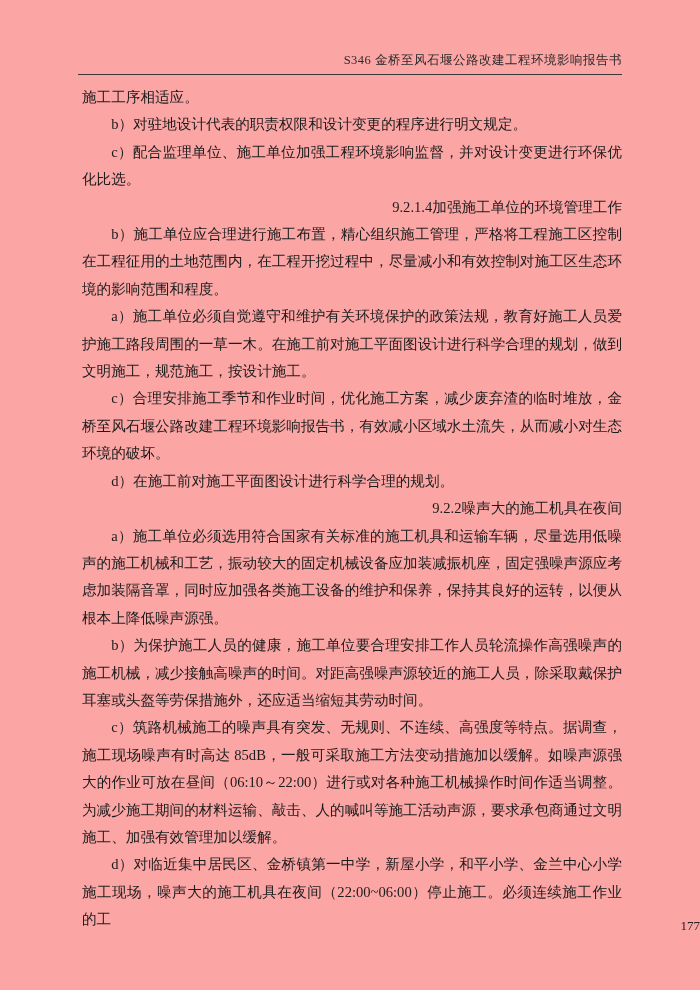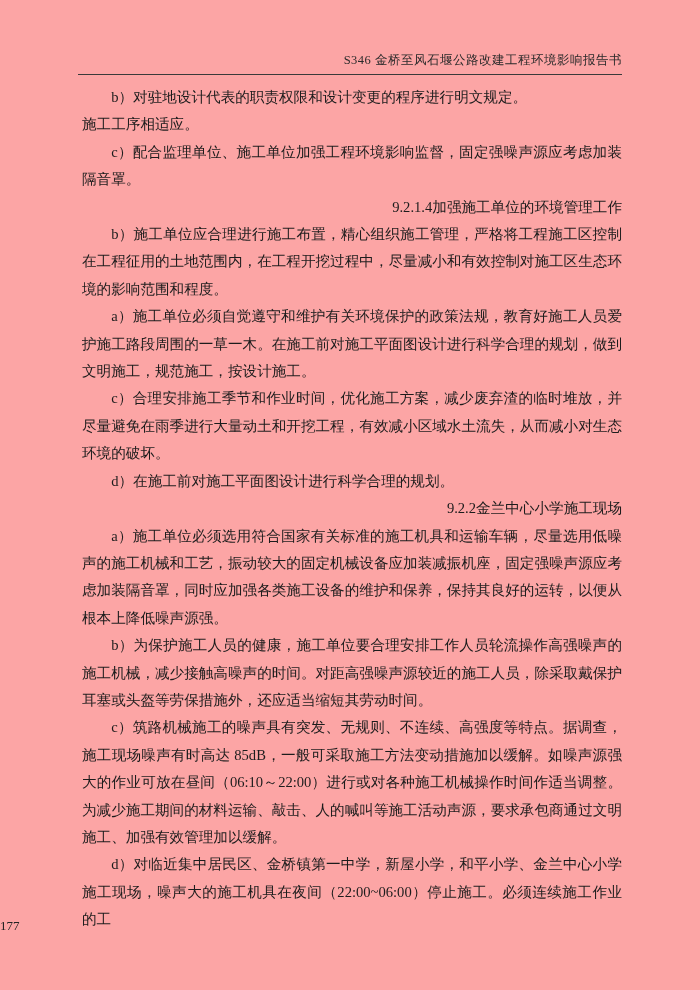--- a/index.html
+++ b/index.html
@@ -52,44 +52,44 @@
   }
   .section-heading .num {
     display: inline-block;
     min-width: 3.4em;
   }
   .page-footer {
     position: absolute;
     left: 0;
     right: 0;
     top: 918px;
-    text-align: left;
+    text-align: right;
     font-size: 13px;
     color: #222222;
   }
 </style>
 </head>
 <body>
 
 <div class="page">
 
   <div class="page-header">
     <span>S346 金桥至风石堰公路改建工程环境影响报告书</span>
   </div>
 
   <div class="doc-body" id="doc-body">
+      <p class="para">施工工序相适应。</p>
       <p class="para indent">b）对驻地设计代表的职责权限和设计变更的程序进行明文规定。</p>
-      <p class="para">施工工序相适应。</p>
-      <p class="para indent">c）配合监理单位、施工单位加强工程环境影响监督，固定强噪声源应考虑加装隔音罩。</p>
+      <p class="para indent">c）配合监理单位、施工单位加强工程环境影响监督，并对设计变更进行环保优化比选。</p>
       <h3 class="section-heading"><span class="num">9.2.1.4</span><span>加强施工单位的环境管理工作</span></h3>
       <p class="para indent">b）施工单位应合理进行施工布置，精心组织施工管理，严格将工程施工区控制在工程征用的土地范围内，在工程开挖过程中，尽量减小和有效控制对施工区生态环境的影响范围和程度。</p>
       <p class="para indent">a）施工单位必须自觉遵守和维护有关环境保护的政策法规，教育好施工人员爱护施工路段周围的一草一木。在施工前对施工平面图设计进行科学合理的规划，做到文明施工，规范施工，按设计施工。</p>
-      <p class="para indent">c）合理安排施工季节和作业时间，优化施工方案，减少废弃渣的临时堆放，并尽量避免在雨季进行大量动土和开挖工程，有效减小区域水土流失，从而减小对生态环境的破坏。</p>
+      <p class="para indent">c）合理安排施工季节和作业时间，优化施工方案，减少废弃渣的临时堆放，金桥至风石堰公路改建工程环境影响报告书，有效减小区域水土流失，从而减小对生态环境的破坏。</p>
       <p class="para indent">d）在施工前对施工平面图设计进行科学合理的规划。</p>
-      <h3 class="section-heading"><span class="num">9.2.2</span><span>金兰中心小学施工现场</span></h3>
+      <h3 class="section-heading"><span class="num">9.2.2</span><span>噪声大的施工机具在夜间</span></h3>
       <p class="para indent">a）施工单位必须选用符合国家有关标准的施工机具和运输车辆，尽量选用低噪声的施工机械和工艺，振动较大的固定机械设备应加装减振机座，固定强噪声源应考虑加装隔音罩，同时应加强各类施工设备的维护和保养，保持其良好的运转，以便从根本上降低噪声源强。</p>
       <p class="para indent">b）为保护施工人员的健康，施工单位要合理安排工作人员轮流操作高强噪声的施工机械，减少接触高噪声的时间。对距高强噪声源较近的施工人员，除采取戴保护耳塞或头盔等劳保措施外，还应适当缩短其劳动时间。</p>
       <p class="para indent">c）筑路机械施工的噪声具有突发、无规则、不连续、高强度等特点。据调查，施工现场噪声有时高达 85dB，一般可采取施工方法变动措施加以缓解。如噪声源强大的作业可放在昼间（06:10～22:00）进行或对各种施工机械操作时间作适当调整。为减少施工期间的材料运输、敲击、人的喊叫等施工活动声源，要求承包商通过文明施工、加强有效管理加以缓解。</p>
       <p class="para indent">d）对临近集中居民区、金桥镇第一中学，新屋小学，和平小学、金兰中心小学施工现场，噪声大的施工机具在夜间（22:00~06:00）停止施工。必须连续施工作业的工</p>
     </div>
 
   <div class="page-footer">
     <span>177</span>
   </div>
 

